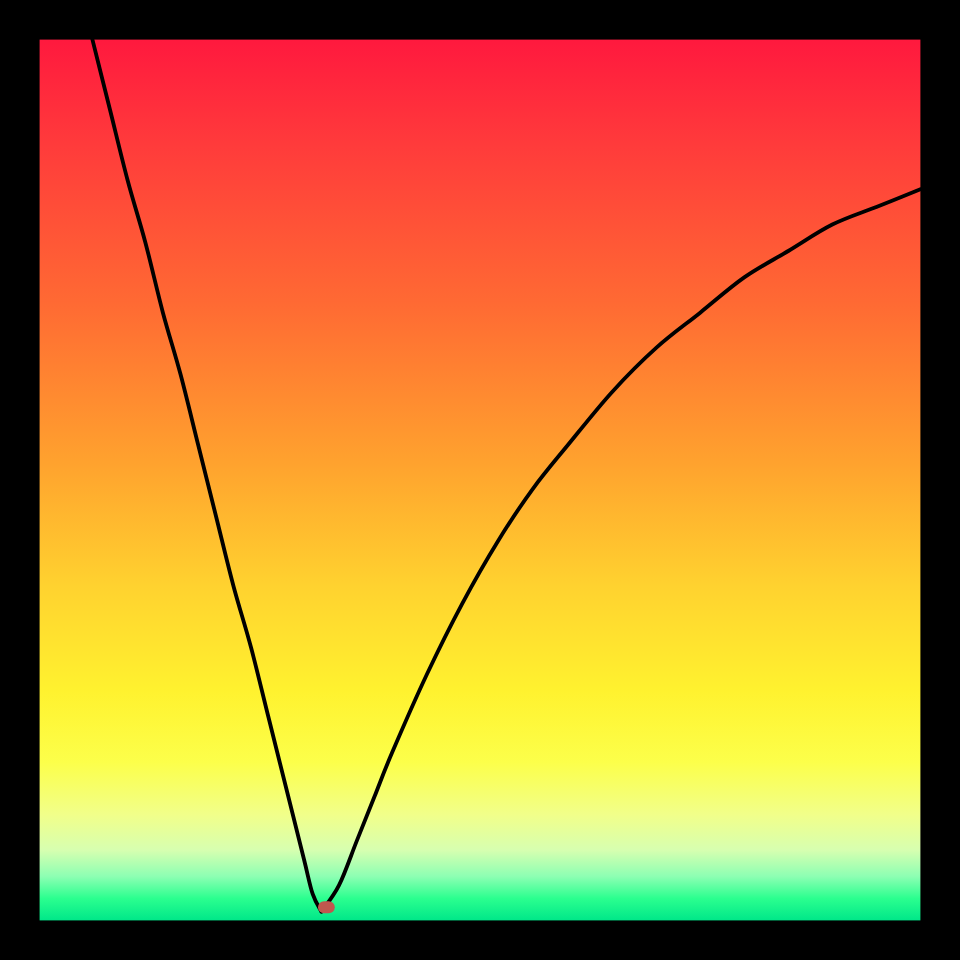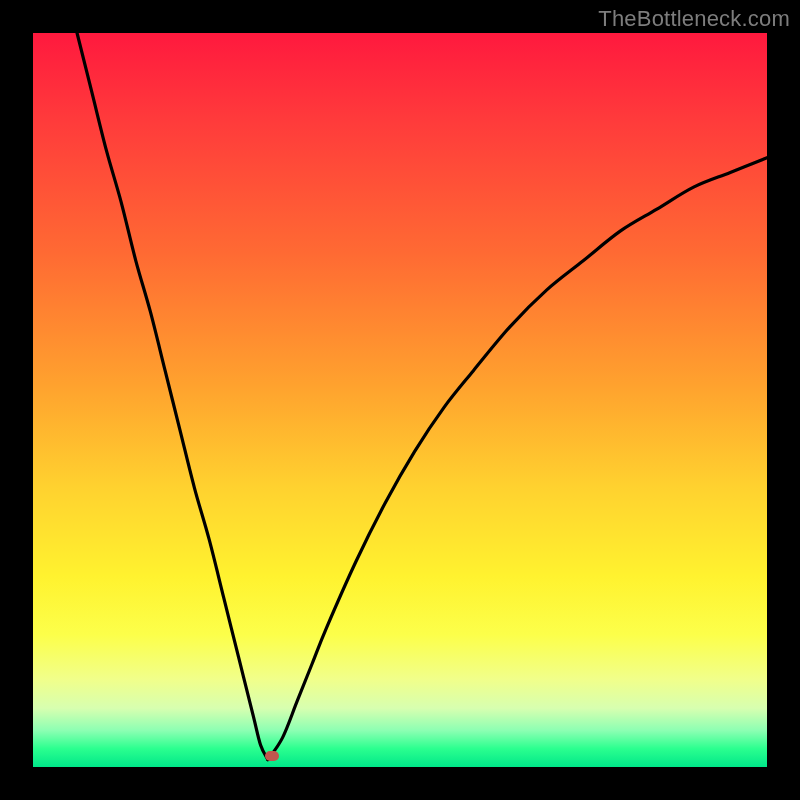--- a/index.html
+++ b/index.html
@@ -72,14 +72,13 @@
 <body>
 
 <div class="frame">
   <div class="plot">
     <svg class="curve" viewBox="0 0 734 734" preserveAspectRatio="none">
       <path id="curve-left" fill="none" stroke="#000" stroke-width="3.2" stroke-linecap="round" d="M 44.04 0 C 46.486666666666665 9.78666666666667, 53.82666666666667 39.14666666666669, 58.72 58.72000000000003 C 63.61333333333333 78.29333333333336, 68.50666666666667 99.09000000000007, 73.4 117.44000000000005 C 78.29333333333334 135.79000000000005, 83.18666666666667 150.46999999999994, 88.08 168.81999999999994 C 92.97333333333333 187.16999999999993, 97.86666666666667 209.19, 102.76 227.54000000000002 C 107.65333333333334 245.89000000000004, 112.54666666666667 260.57000000000005, 117.44 278.92 C 122.33333333333333 297.27, 127.22666666666667 318.06666666666666, 132.12 337.64 C 137.01333333333335 357.2133333333333, 141.9066666666667 376.7866666666667, 146.8 396.36 C 151.69333333333333 415.93333333333334, 156.58666666666664 436.72999999999996, 161.48 455.08 C 166.37333333333333 473.43, 171.26666666666665 488.11, 176.16 506.46000000000004 C 181.05333333333334 524.8100000000001, 185.94666666666666 545.6066666666668, 190.84 565.1800000000001 C 195.73333333333335 584.7533333333333, 200.62666666666667 604.3266666666666, 205.52 623.9 C 210.41333333333336 643.4733333333334, 216.53 667.94, 220.2 682.62 C 223.86999999999998 697.3, 225.09333333333333 704.64, 227.54 711.98 C 229.98666666666665 719.32, 233.65666666666667 724.2133333333334, 234.88 726.66"></path>
       <path id="curve-right" fill="none" stroke="#000" stroke-width="3.2" stroke-linecap="round" d="M 234.88 726.66 C 237.32666666666665 722.99, 244.66666666666669 714.4266666666666, 249.56000000000003 704.64 C 254.45333333333338 694.8533333333334, 259.3466666666667 680.1733333333334, 264.24 667.94 C 269.1333333333333 655.7066666666667, 274.0266666666667 643.4733333333334, 278.92 631.24 C 283.81333333333333 619.0066666666667, 286.26000000000005 611.6666666666666, 293.6 594.54 C 300.94 577.4133333333333, 313.1733333333333 549.2766666666666, 322.96 528.48 C 332.74666666666667 507.68333333333334, 342.5333333333333 488.11, 352.32 469.76 C 362.1066666666667 451.40999999999997, 371.8933333333333 434.2833333333333, 381.68 418.38 C 391.4666666666667 402.4766666666667, 401.25333333333333 387.7966666666667, 411.04 374.34000000000003 C 420.8266666666667 360.8833333333334, 429.39 351.09666666666664, 440.4 337.64 C 451.40999999999997 324.18333333333334, 464.8666666666667 307.0566666666667, 477.1 293.6 C 489.33333333333337 280.1433333333334, 501.5666666666666 267.90999999999997, 513.8 256.9 C 526.0333333333333 245.89, 538.2666666666667 237.32666666666668, 550.5 227.54000000000002 C 562.7333333333333 217.75333333333336, 574.9666666666667 206.7433333333334, 587.2 198.18000000000006 C 599.4333333333334 189.61666666666673, 611.6666666666666 183.49999999999997, 623.9 176.15999999999997 C 636.1333333333333 168.81999999999996, 648.3666666666667 160.25666666666666, 660.6 154.14 C 672.8333333333334 148.0233333333333, 685.0666666666666 144.35333333333327, 697.3 139.45999999999992 C 709.5333333333333 134.56666666666658, 727.8833333333333 127.22666666666663, 734 124.77999999999997"></path>
     </svg>
     <div id="marker" class="marker" style="left: 238.55px; top: 722.99px; background: rgb(192, 87, 78);"></div>
   </div>
-  <div class="watermark">TheBottleneck.com</div>
 </div>
 
 </body></html>

